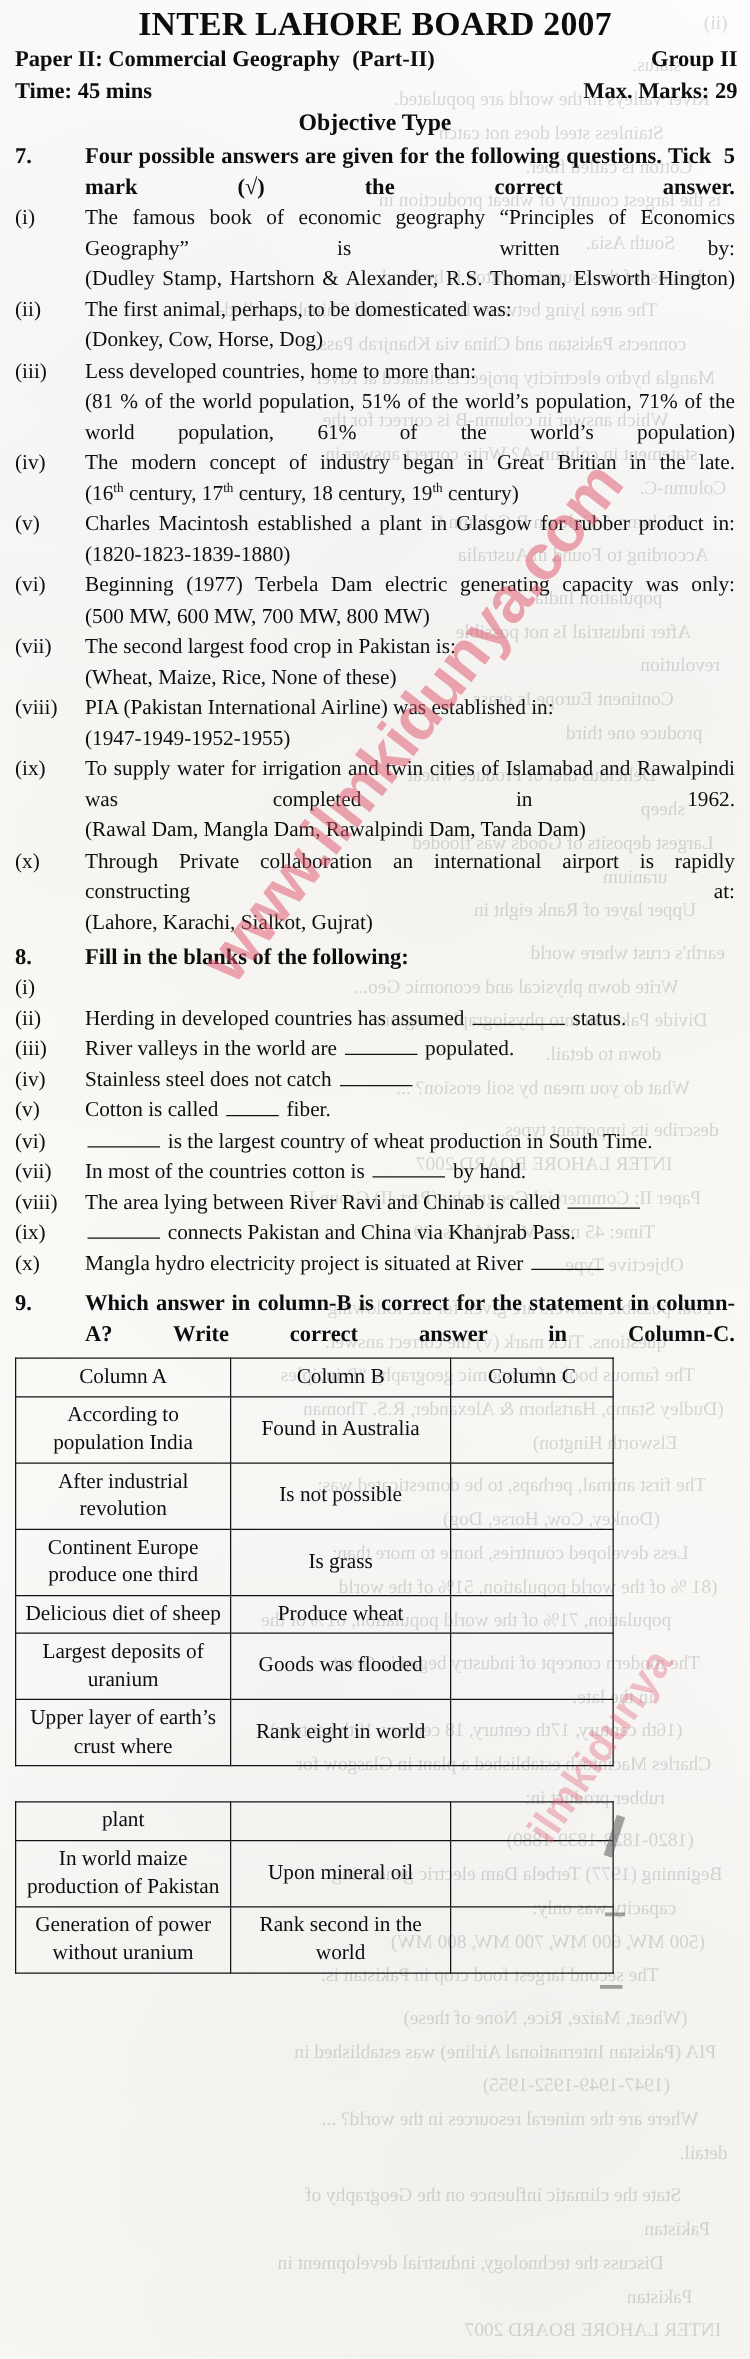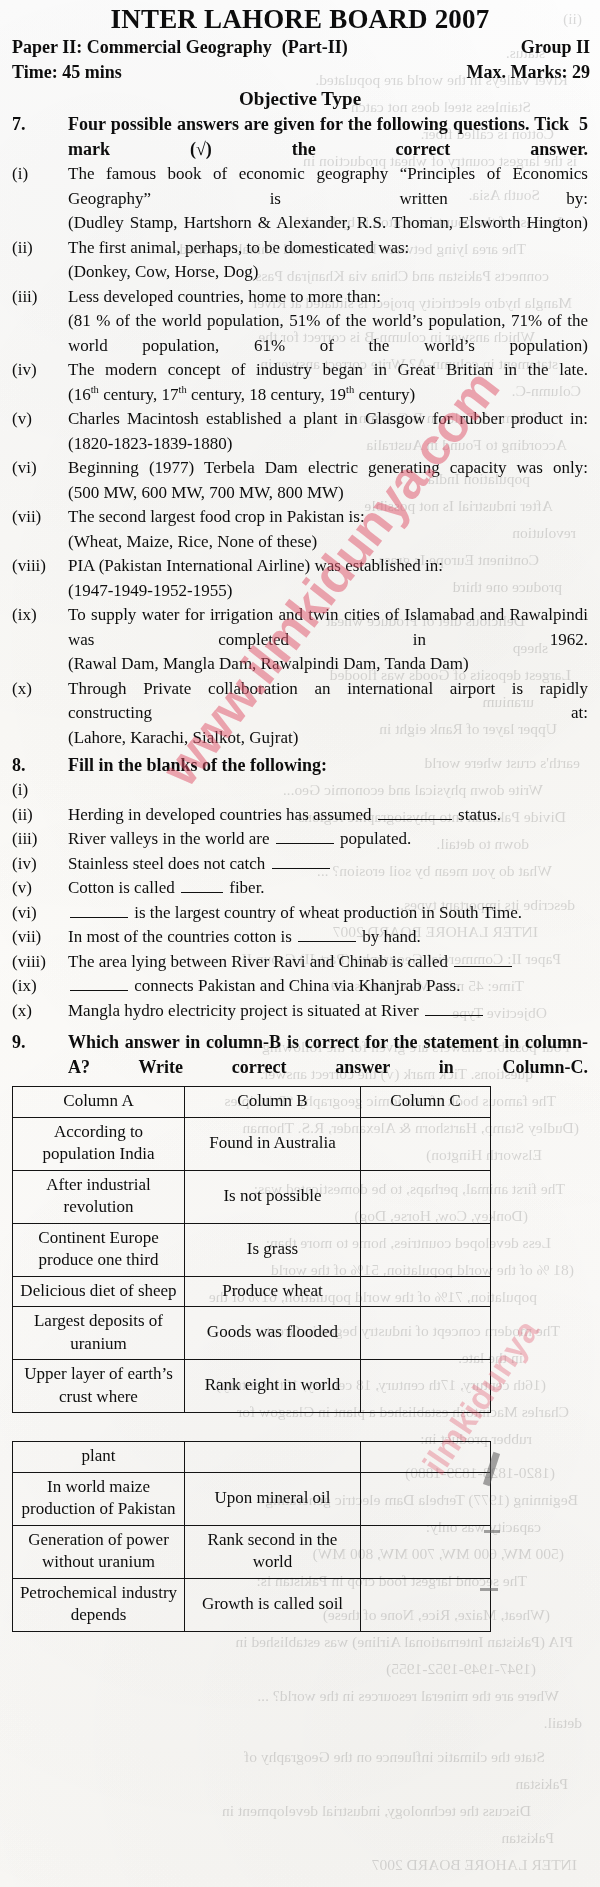--- a/index.html
+++ b/index.html
@@ -490,23 +490,18 @@
             <tr>
               <td>In world maize production of Pakistan</td>
               <td>Upon mineral oil</td>
               <td class="empty"></td>
             </tr>
             <tr>
               <td>Generation of power without uranium</td>
               <td>Rank second in the world</td>
               <td class="empty"></td>
             </tr>
-            <tr>
-              <td>Petrochemical industry depends</td>
-              <td>Growth is called soil</td>
-              <td class="empty"></td>
-            </tr>
           </tbody>
       </table>
     </div>
 
   </div>
 </div>
 
 </body></html>

